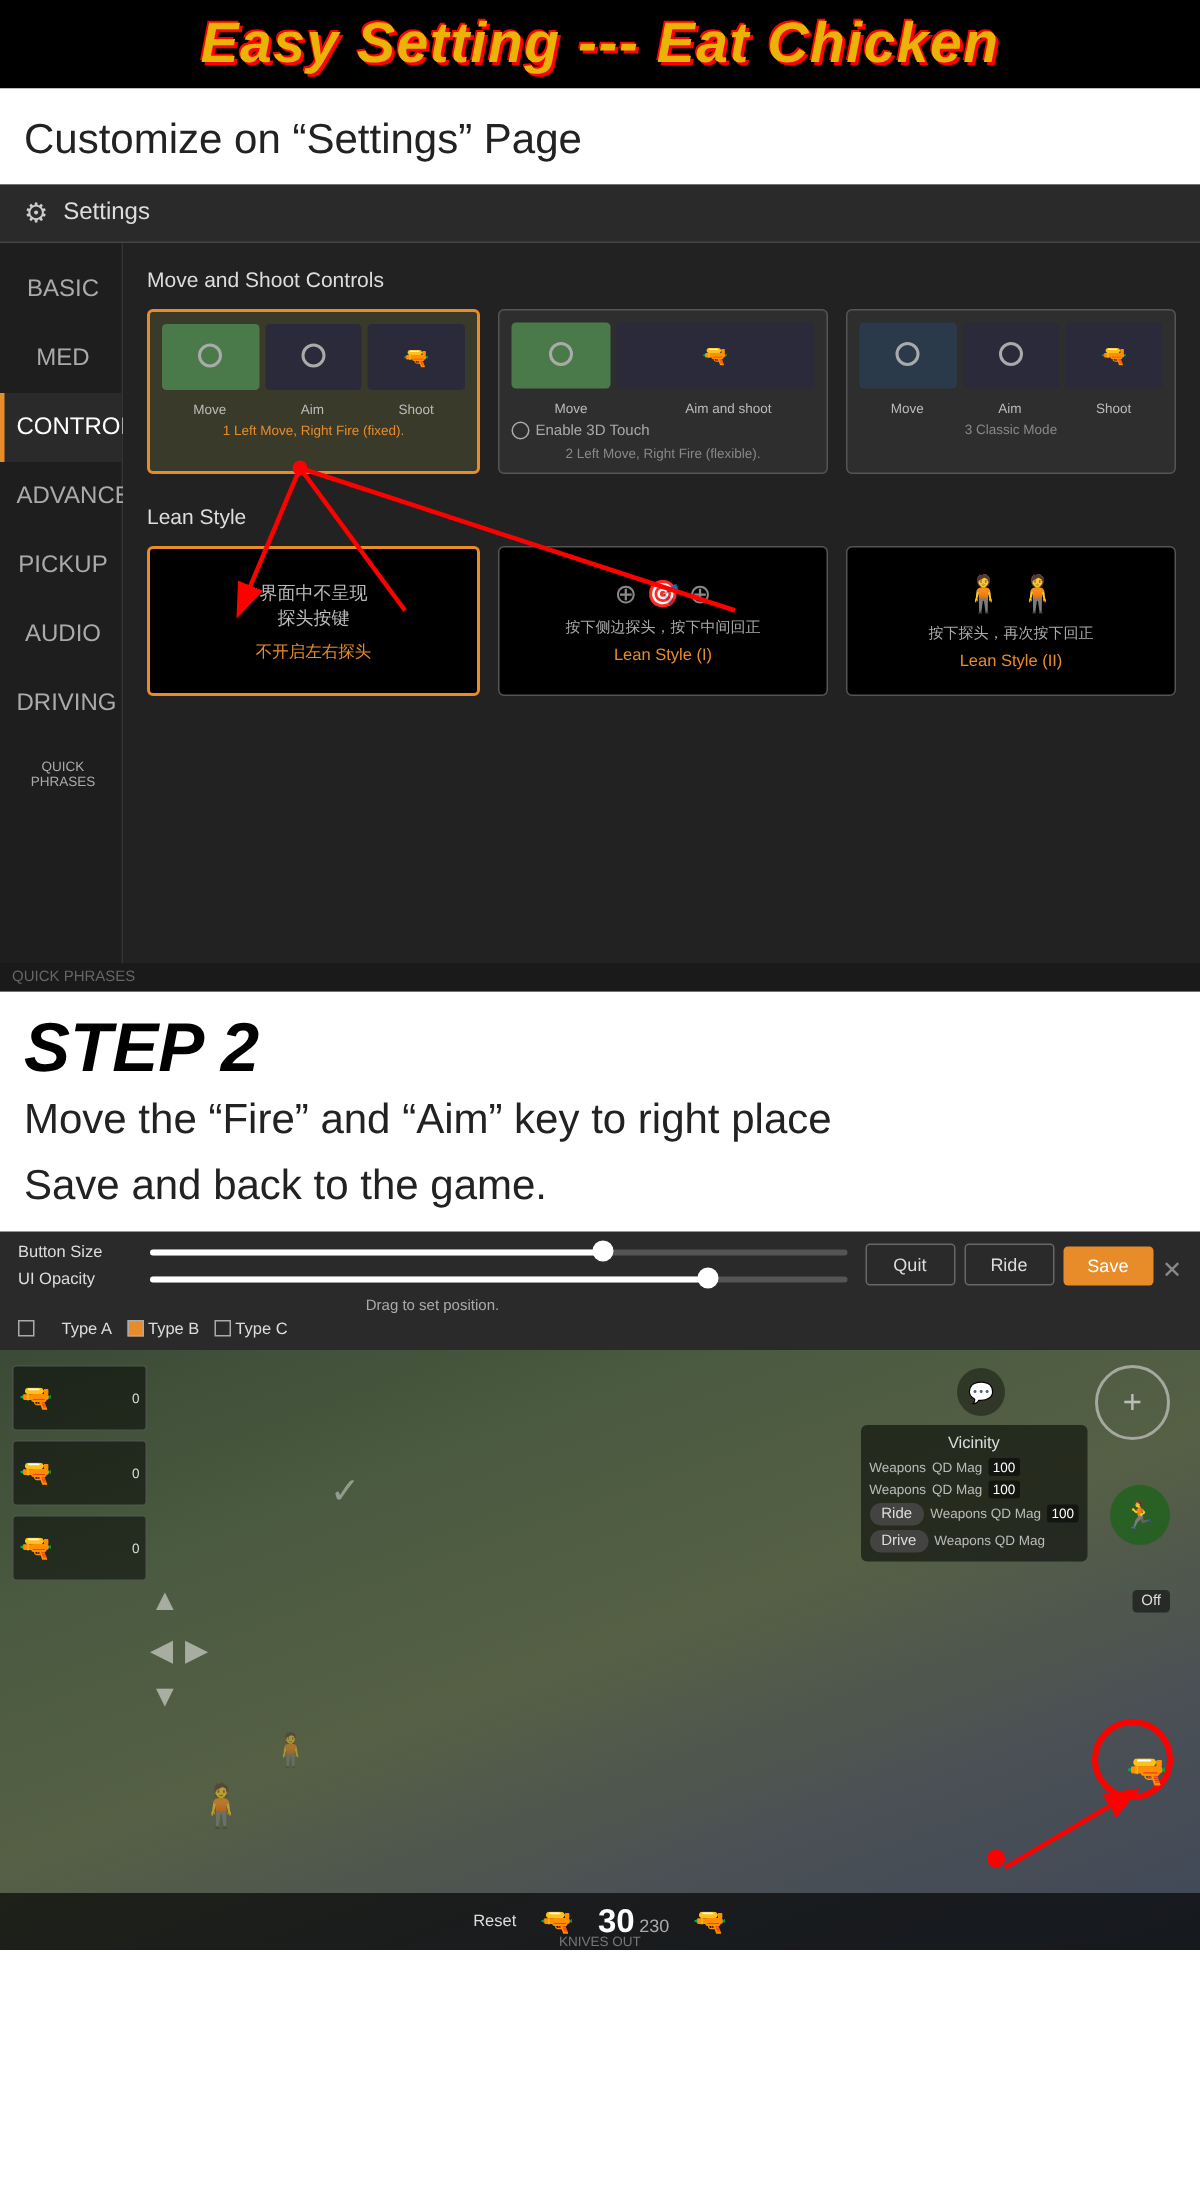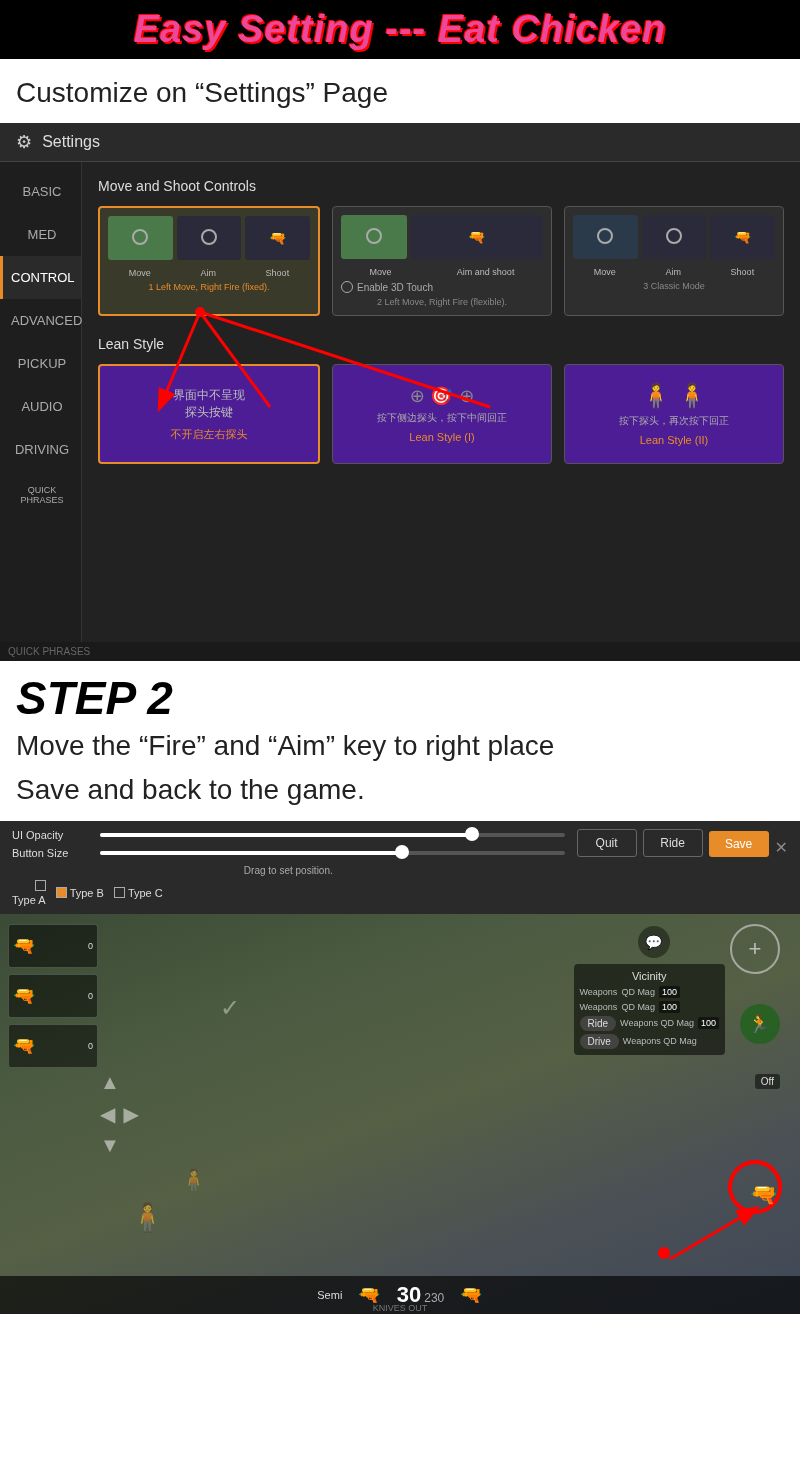--- a/index.html
+++ b/index.html
@@ -12,21 +12,21 @@
 
     
     .header-banner {
       background: #000;
       padding: 8px 12px;
       text-align: center;
     }
     .header-title {
       font-size: 38px;
       font-weight: 900;
-      color: #ec4899;
+      color: #eab308;
       text-shadow: 2px 2px 0 #f00, -1px -1px 0 #f00;
       font-style: italic;
       letter-spacing: 1px;
     }
 
     
     .step-section {
       background: #fff;
       padding: 12px 16px 4px 16px;
     }
@@ -80,21 +80,21 @@
     
     .settings-sidebar {
       width: 82px;
       background: #1e1e1e;
       border-right: 1px solid #333;
       padding-top: 8px;
     }
     .sidebar-item {
       padding: 14px 8px;
       color: #aaa;
-      font-size: 13px;
+      font-size: 16px;
       text-align: center;
       cursor: pointer;
       border-left: 3px solid transparent;
     }
     .sidebar-item.active {
       color: #fff;
       background: #2a2a2a;
       border-left: 3px solid #e88c2a;
     }
 
@@ -181,21 +181,21 @@
       display: inline-block;
     }
 
     
     .lean-options {
       display: flex;
       gap: 12px;
     }
     .lean-option {
       flex: 1;
-      background: #4c1d95;
+      background: #000000;
       border: 1px solid #555;
       border-radius: 4px;
       padding: 8px;
       min-height: 100px;
       display: flex;
       flex-direction: column;
       align-items: center;
       justify-content: center;
     }
     .lean-option.selected {
@@ -453,36 +453,36 @@
   <div class="step-desc">Move the “Fire” and “Aim” key to right place</div>
   <div class="step-desc">Save and back to the game.</div>
 </div>
 
 <div class="game-wrapper">
   <div style="background:#2a2a2a; padding:8px 12px;">
 
     <div style="display:flex; align-items:flex-start; gap:12px;">
       <div style="flex:1;">
         <div style="display:flex; align-items:center; gap:8px; margin-bottom:6px;">
+          <span style="font-size:11px;color:#ddd;width:80px;">Button Size</span>
+          <div style="flex:1;height:4px;background:#555;border-radius:2px;position:relative;">
+            <div style="width:65%;height:100%;background:#fff;border-radius:2px;"></div>
+            <div style="position:absolute;top:-6px;left:65%;width:14px;height:14px;background:#fff;border-radius:50%;transform:translateX(-50%);"></div>
+          </div>
+        </div>
+        <div style="display:flex; align-items:center; gap:8px; margin-bottom:6px;">
           <span style="font-size:11px;color:#ddd;width:80px;">UI Opacity</span>
           <div style="flex:1;height:4px;background:#555;border-radius:2px;position:relative;">
             <div style="width:80%;height:100%;background:#fff;border-radius:2px;"></div>
             <div style="position:absolute;top:-6px;left:80%;width:14px;height:14px;background:#fff;border-radius:50%;transform:translateX(-50%);"></div>
           </div>
         </div>
-        <div style="display:flex; align-items:center; gap:8px; margin-bottom:6px;">
-          <span style="font-size:11px;color:#ddd;width:80px;">Button Size</span>
-          <div style="flex:1;height:4px;background:#555;border-radius:2px;position:relative;">
-            <div style="width:65%;height:100%;background:#fff;border-radius:2px;"></div>
-            <div style="position:absolute;top:-6px;left:65%;width:14px;height:14px;background:#fff;border-radius:50%;transform:translateX(-50%);"></div>
-          </div>
-        </div>
         <div style="text-align:center;font-size:10px;color:#aaa;margin-bottom:4px;">Drag to set position.</div>
         <div style="display:flex;align-items:center;gap:10px;">
-          <div style="display:flex;align-items:flex-end;gap:3px;flex-direction:column;">
+          <div style="display:flex;align-items:center;gap:18px;">
             <div style="width:11px;height:11px;border:1px solid #aaa;display:inline-block;"></div>
             <span style="font-size:11px;color:#ddd;">Type A</span>
           </div>
           <div style="display:flex;align-items:center;gap:3px;">
             <div style="width:11px;height:11px;border:1px solid #aaa;background:#e88c2a;display:inline-block;"></div>
             <span style="font-size:11px;color:#ddd;">Type B</span>
           </div>
           <div style="display:flex;align-items:center;gap:3px;">
             <div style="width:11px;height:11px;border:1px solid #aaa;display:inline-block;"></div>
             <span style="font-size:11px;color:#ddd;">Type C</span>
@@ -570,21 +570,21 @@
       <span style="font-size:18px;color:#ddd;">🏃</span>
     </div>
 
     <div style="position:absolute;right:18px;bottom:100px;width:54px;height:54px;border:4px solid #f00;border-radius:50%;"></div>
 
     <div style="position:absolute;right:130px;bottom:55px;width:12px;height:12px;background:#f00;border-radius:50%;"></div>
 
     <div style="position:absolute;right:22px;bottom:106px;font-size:22px;color:#ddd;">🔫</div>
 
     <div style="position:absolute;bottom:0;left:0;right:0;background:rgba(0,0,0,0.65);padding:6px 16px;display:flex;align-items:center;justify-content:center;gap:16px;">
-      <span style="font-size:11px;color:#ddd;">Semi</span>
+      <span style="font-size:11px;color:#ddd;">Reset</span>
       <span style="font-size:18px;color:#bbb;">🔫</span>
       <div style="display:flex;align-items:baseline;gap:3px;">
         <span style="font-size:22px;font-weight:bold;color:#fff;">30</span>
         <span style="font-size:12px;color:#aaa;">230</span>
       </div>
       <span style="font-size:18px;color:#bbb;">🔫</span>
       <div style="position:absolute;bottom:1px;font-size:9px;color:#777;">KNIVES OUT</div>
     </div>
 
     <svg style="position:absolute;top:0;left:0;width:100%;height:100%;pointer-events:none;" viewBox="0 0 800 400">

